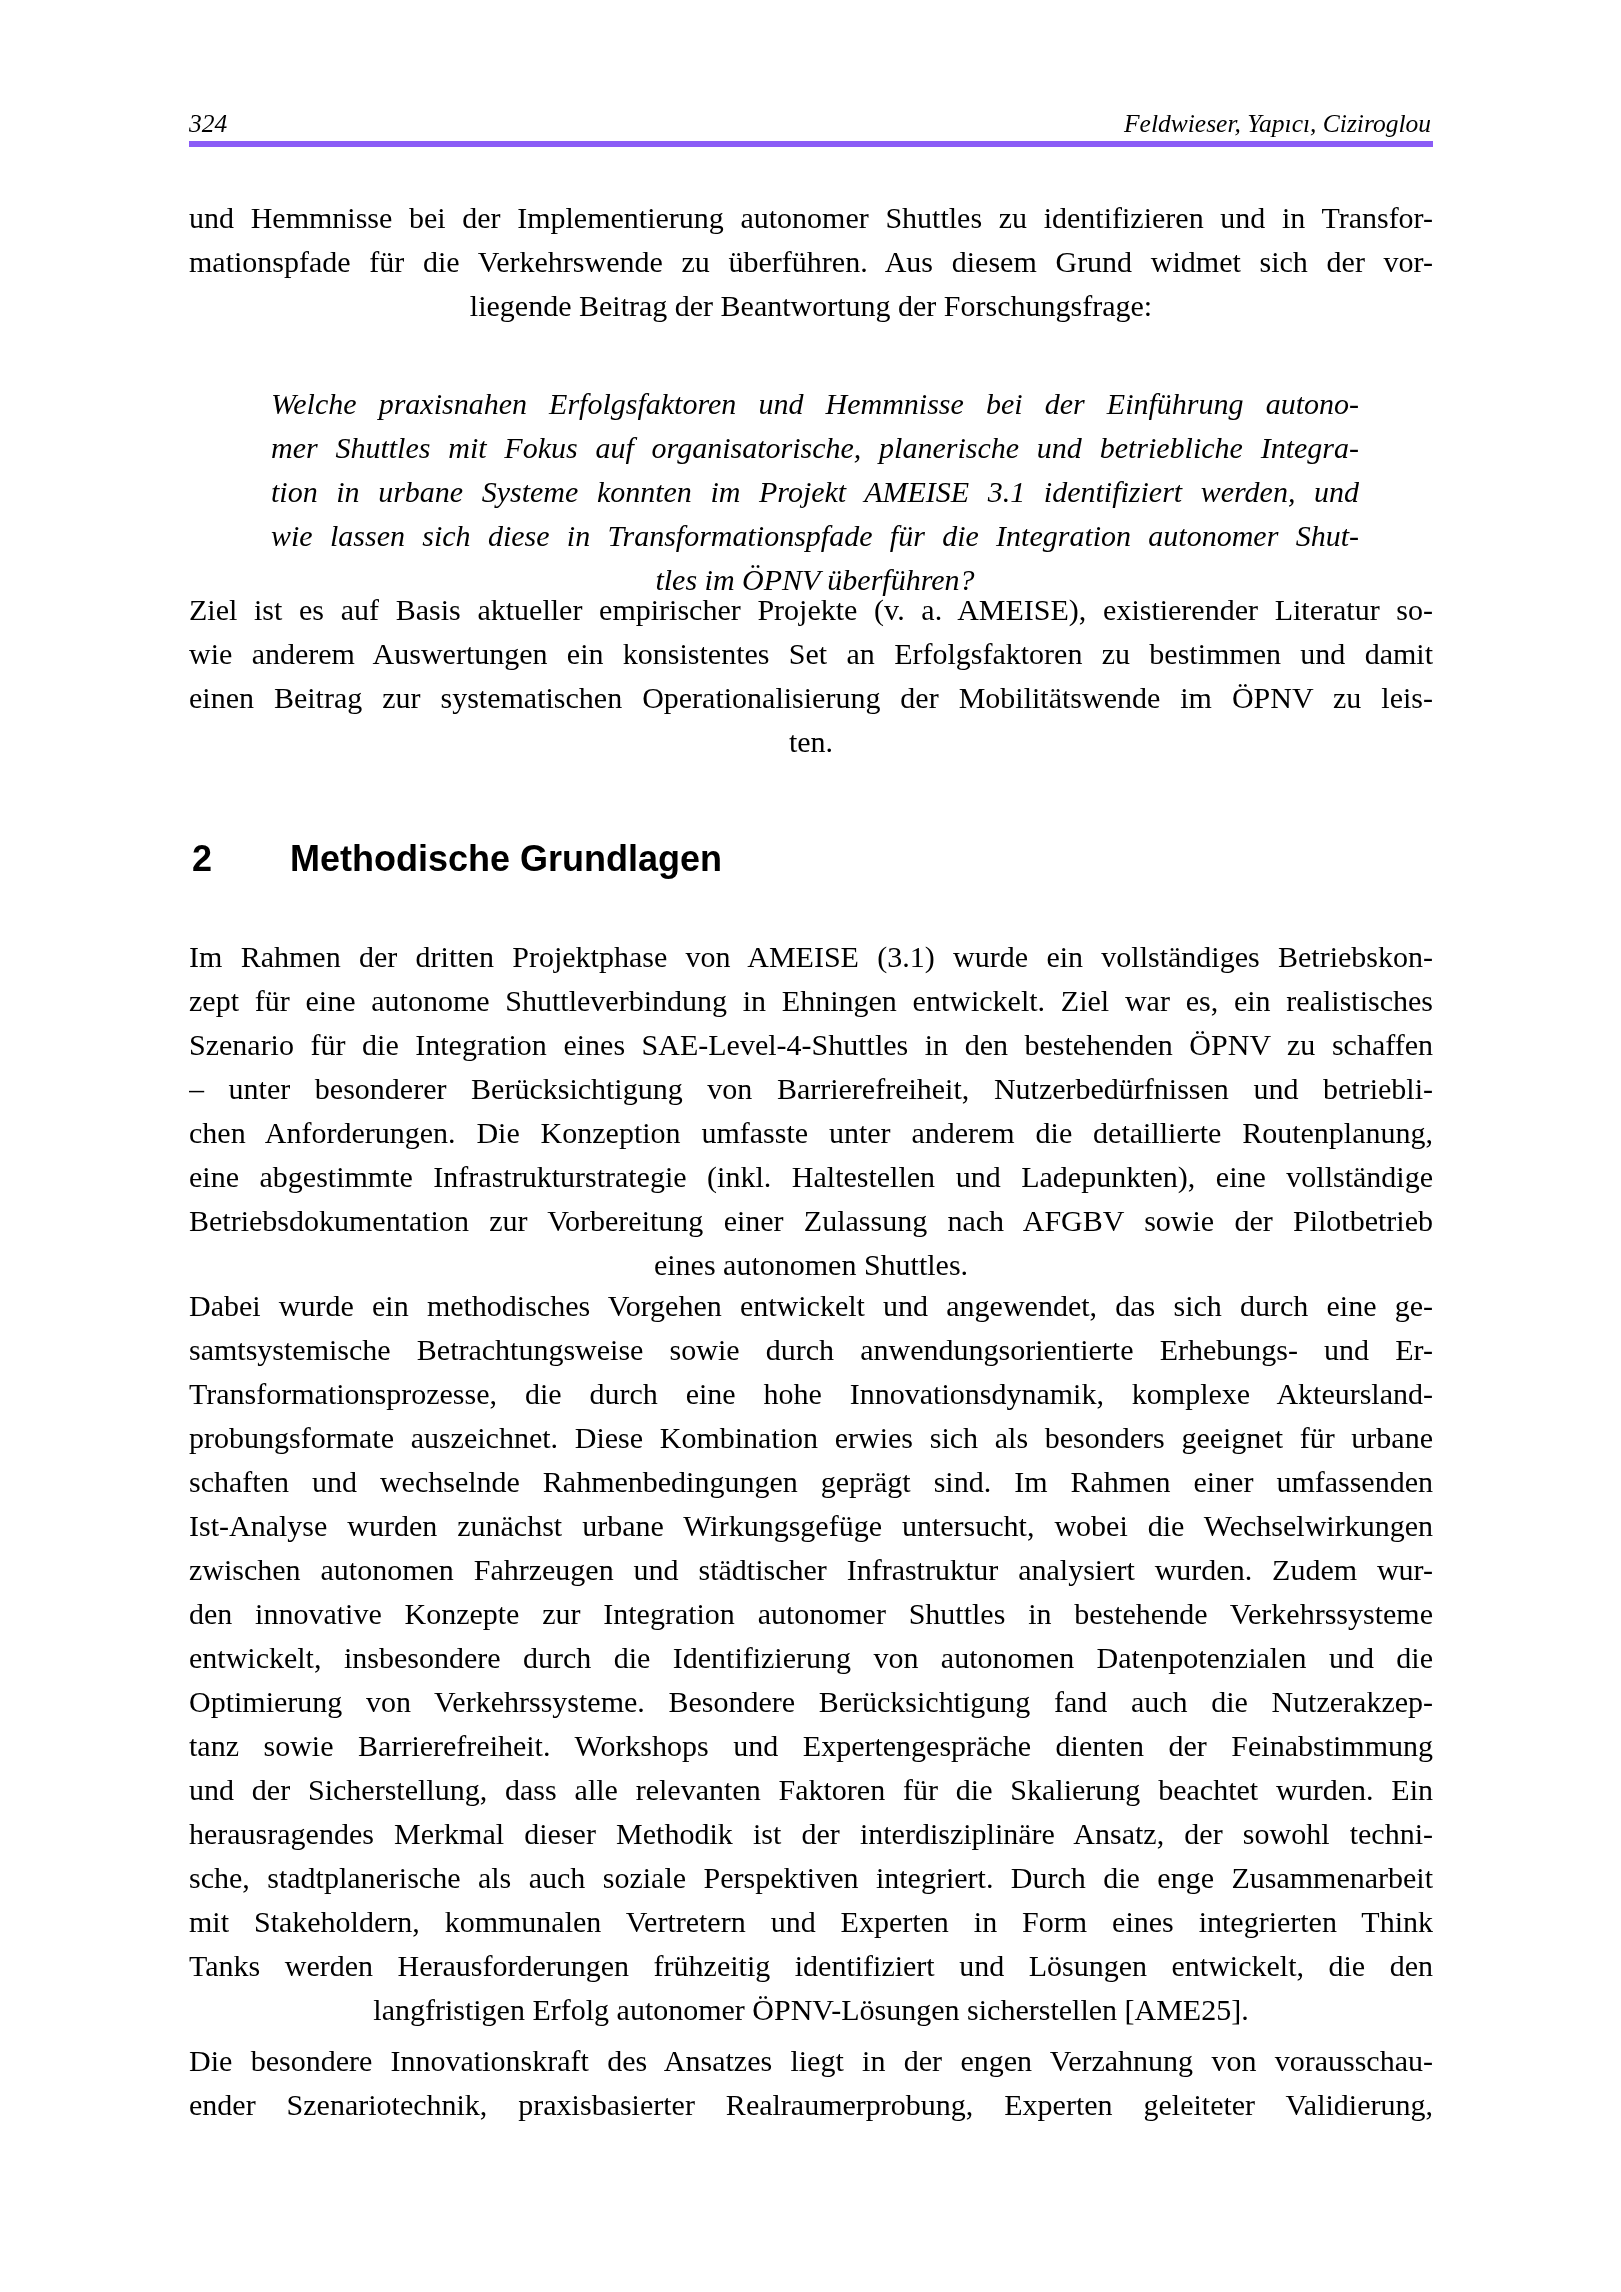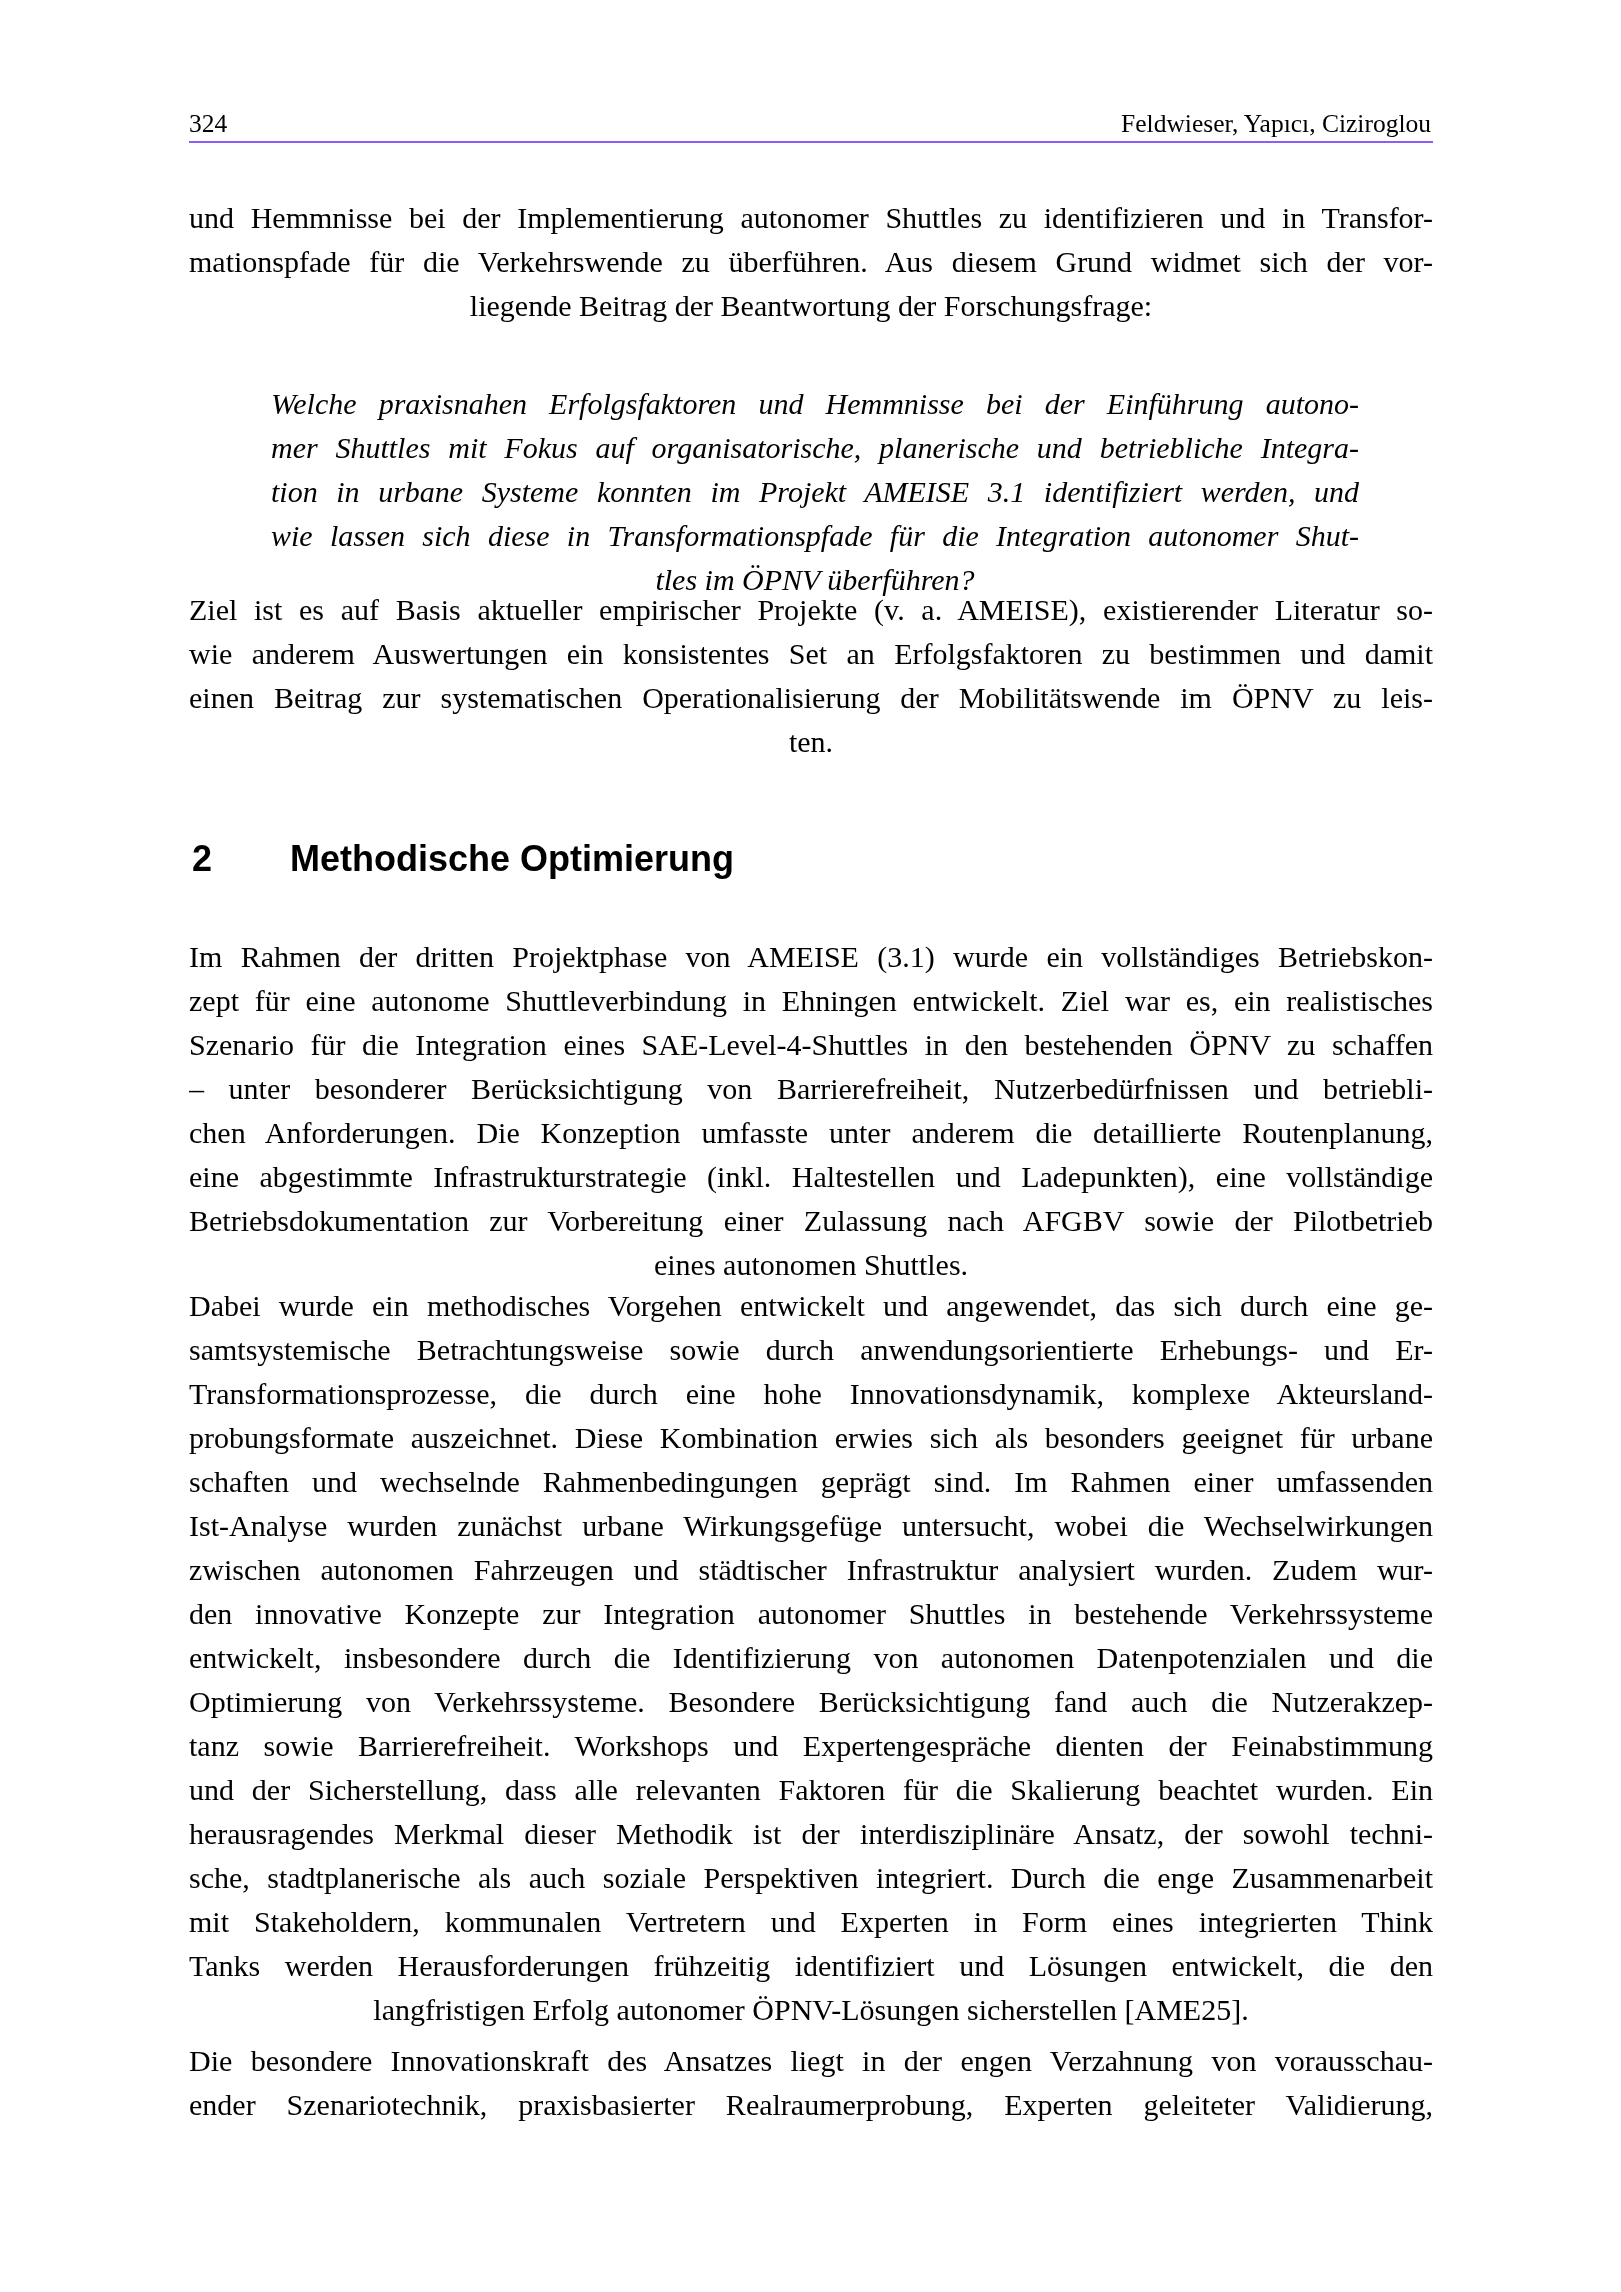--- a/index.html
+++ b/index.html
@@ -1,19 +1,19 @@
 <!DOCTYPE html>
 <html><head>
 <meta charset="utf-8">
 <style>
   html, body { margin: 0; padding: 0; background: #ffffff; }
   body { width: 1621px; height: 2293px; position: relative; overflow: hidden; }
   .page { position: absolute; left: 0; top: 0; width: 1621px; height: 2293px; background: #fff; color: #000; }
-  .header { position: absolute; left: 189px; top: 106px; width: 1244px; height: 35px; border-bottom: 2px solid #8b5cf6;
-            font-family: "Liberation Serif", serif; font-size: 25.5px; line-height: 29px; }
+  .header { position: absolute; left: 189px; top: 106px; width: 1244px; height: 35px; border-bottom: 6px solid #8b5cf6;
+            font-family: "Liberation Serif", serif; font-size: 25.5px; line-height: 29px; font-style: italic; }
   .header .pno { position: absolute; left: 0; top: 2.9px; }
   .header .authors { position: absolute; right: 2px; top: 2.9px; }
   .text { position: absolute; left: 189px; width: 1244px; font-family: "Liberation Serif", serif;
           font-size: 30px; line-height: 44px; text-align: justify; margin: 0; hyphens: manual; }
   .quote { position: absolute; left: 271px; width: 1088px; font-family: "Liberation Serif", serif; font-style: italic;
            font-size: 30px; line-height: 44px; margin: 0; }
   .heading { position: absolute; left: 192px; top: 835px; font-family: "Liberation Sans", sans-serif; font-weight: bold;
              font-size: 36px; line-height: 47px; margin: 0; }
   .heading .num { display: inline-block; width: 98px; }
   
@@ -47,21 +47,21 @@
   </div>
 
   <div class="text" style="top:588px;">
     <span class="jl">Ziel ist es auf Basis aktueller empirischer Projekte (v. a. AMEISE), existierender Literatur so-</span>
     <span class="jl">wie anderem Auswertungen ein konsistentes Set an Erfolgsfaktoren zu bestimmen und damit</span>
     <span class="jl">einen Beitrag zur systematischen Operationalisierung der Mobilitätswende im ÖPNV zu leis-</span>
     <span class="jl last">ten.</span>
   </div>
 
   <h2 class="heading">
-    <span class="num">2</span><span>Methodische Optimierung</span>
+    <span class="num">2</span><span>Methodische Grundlagen</span>
   </h2>
 
   <div class="text" style="top:907px;margin-top:28px;">
     <span class="jl">Im Rahmen der dritten Projektphase von AMEISE (3.1) wurde ein vollständiges Betriebskon-</span>
     <span class="jl">zept für eine autonome Shuttleverbindung in Ehningen entwickelt. Ziel war es, ein realistisches</span>
     <span class="jl">Szenario für die Integration eines SAE-Level-4-Shuttles in den bestehenden ÖPNV zu schaffen</span>
     <span class="jl">– unter besonderer Berücksichtigung von Barrierefreiheit, Nutzerbedürfnissen und betriebli-</span>
     <span class="jl">chen Anforderungen. Die Konzeption umfasste unter anderem die detaillierte Routenplanung,</span>
     <span class="jl">eine abgestimmte Infrastrukturstrategie (inkl. Haltestellen und Ladepunkten), eine vollständige</span>
     <span class="jl">Betriebsdokumentation zur Vorbereitung einer Zulassung nach AFGBV sowie der Pilotbetrieb</span>

